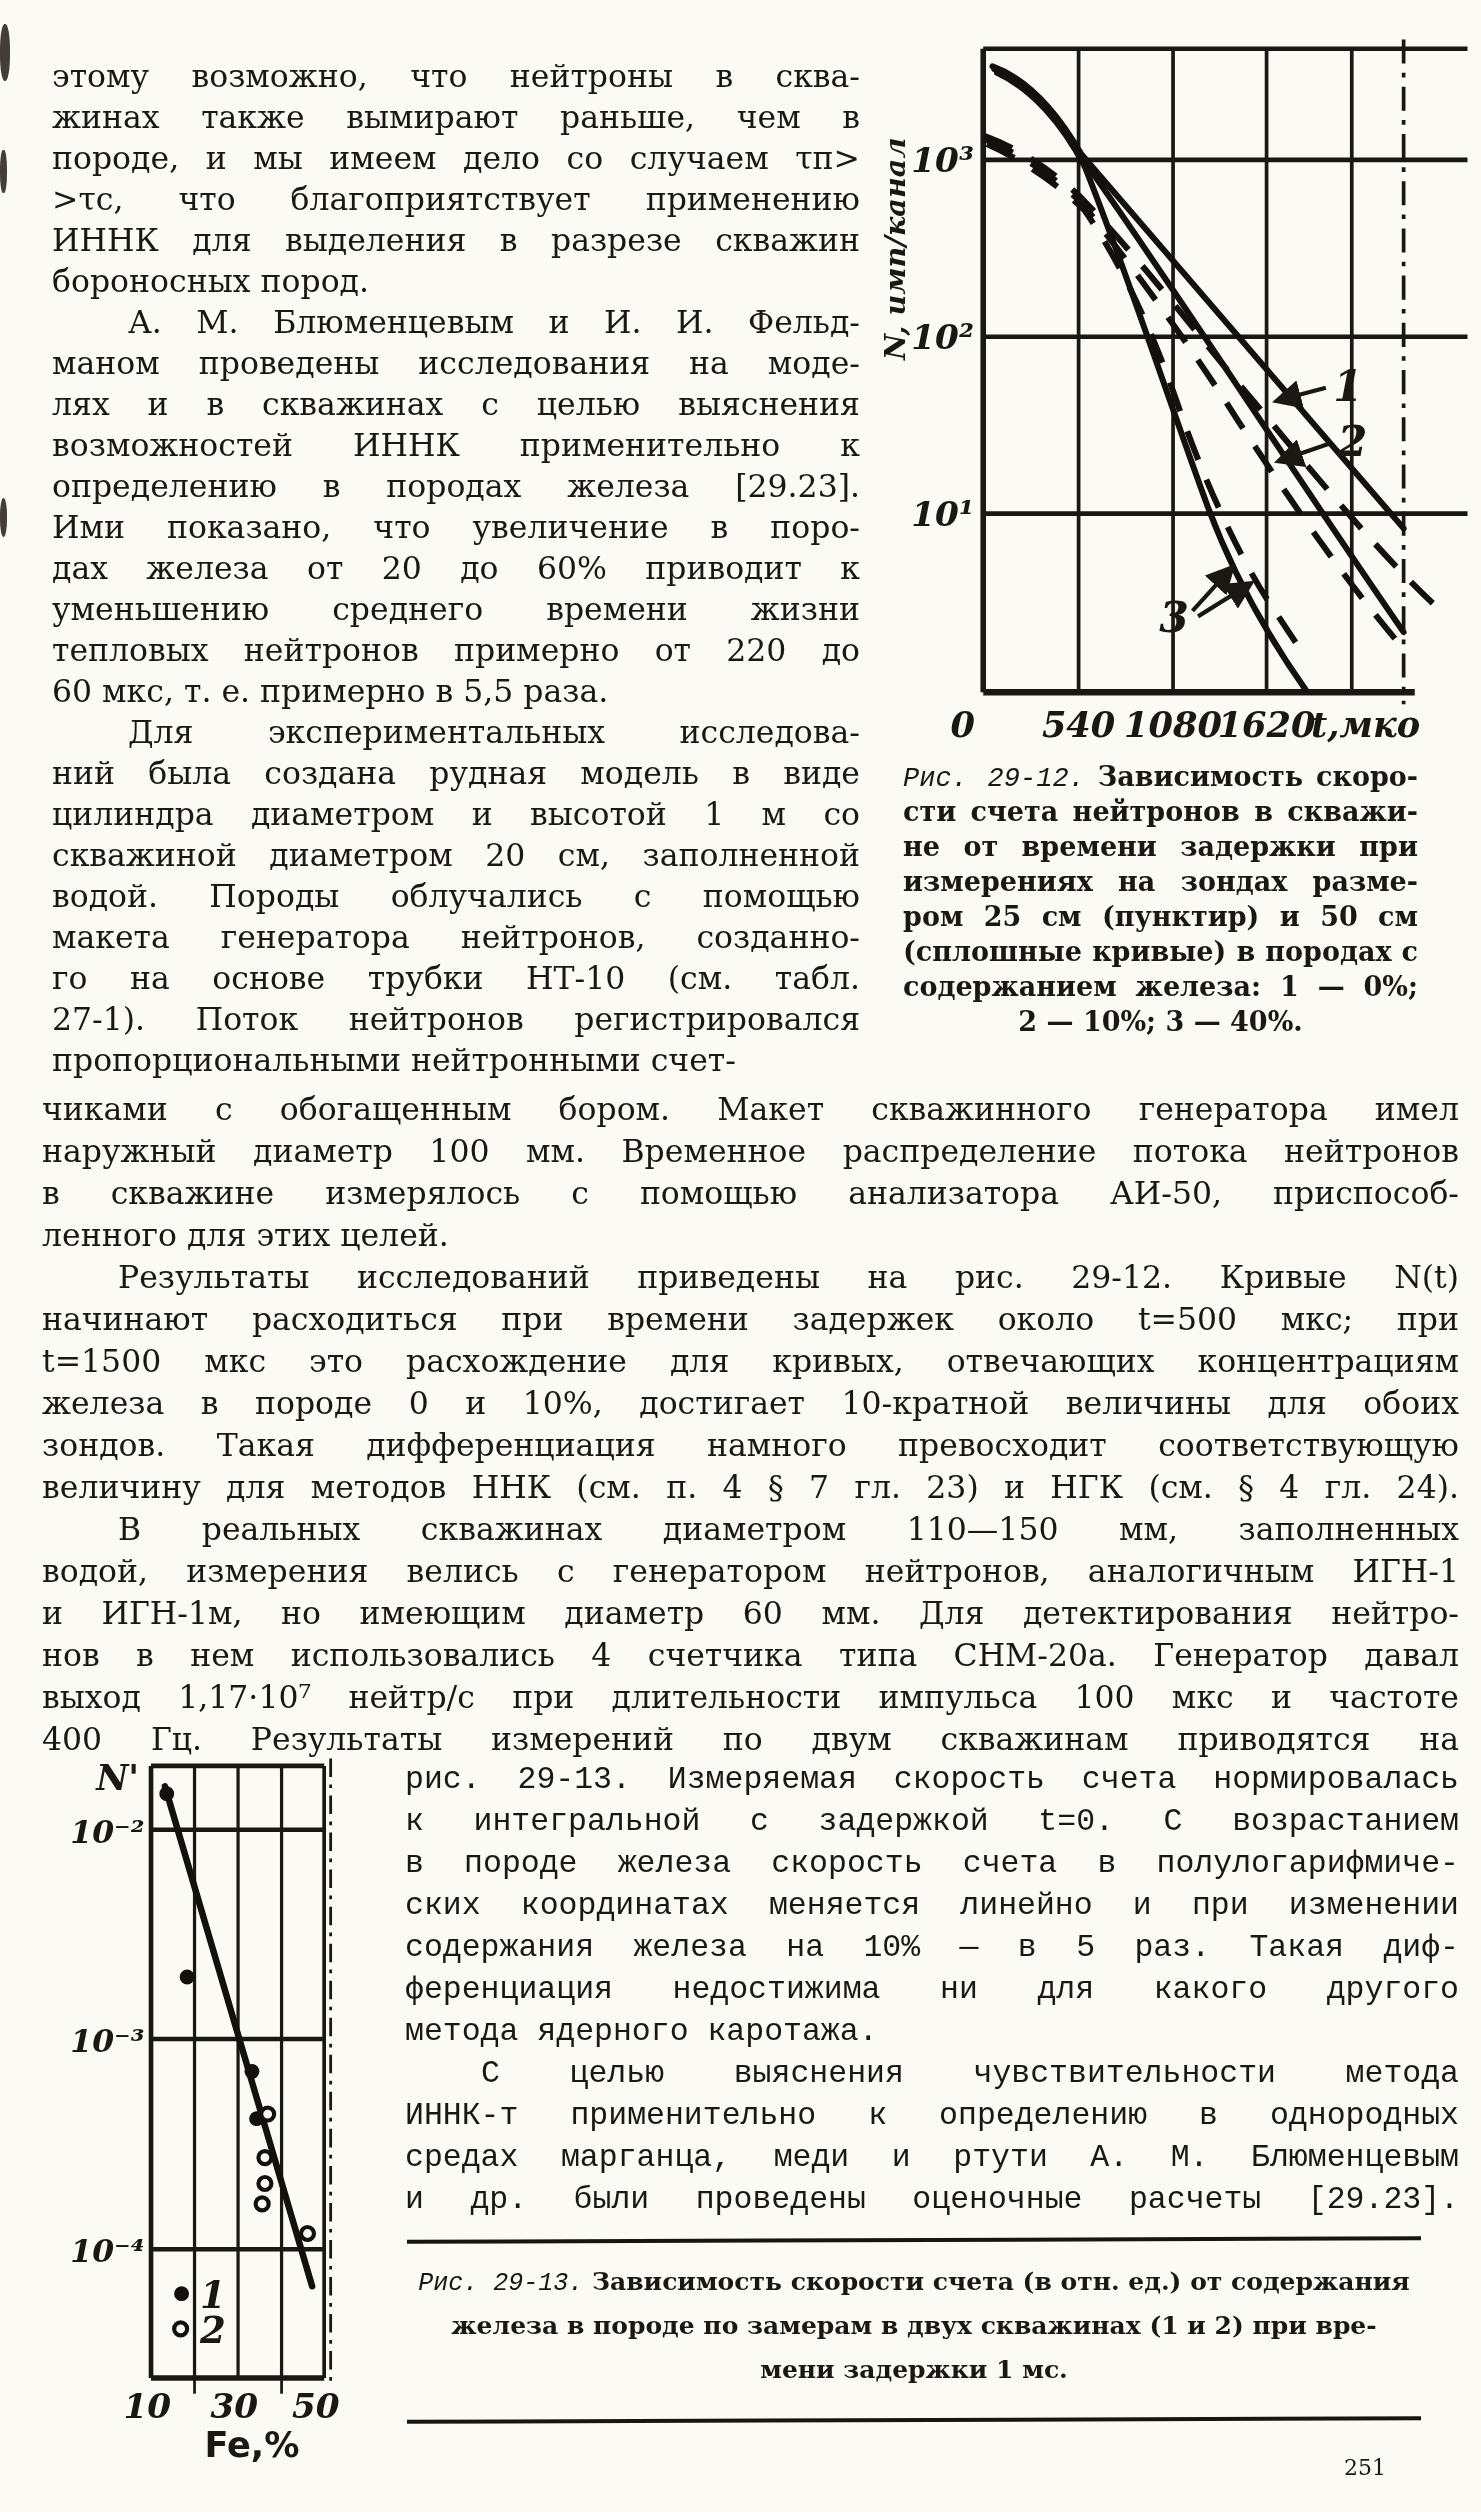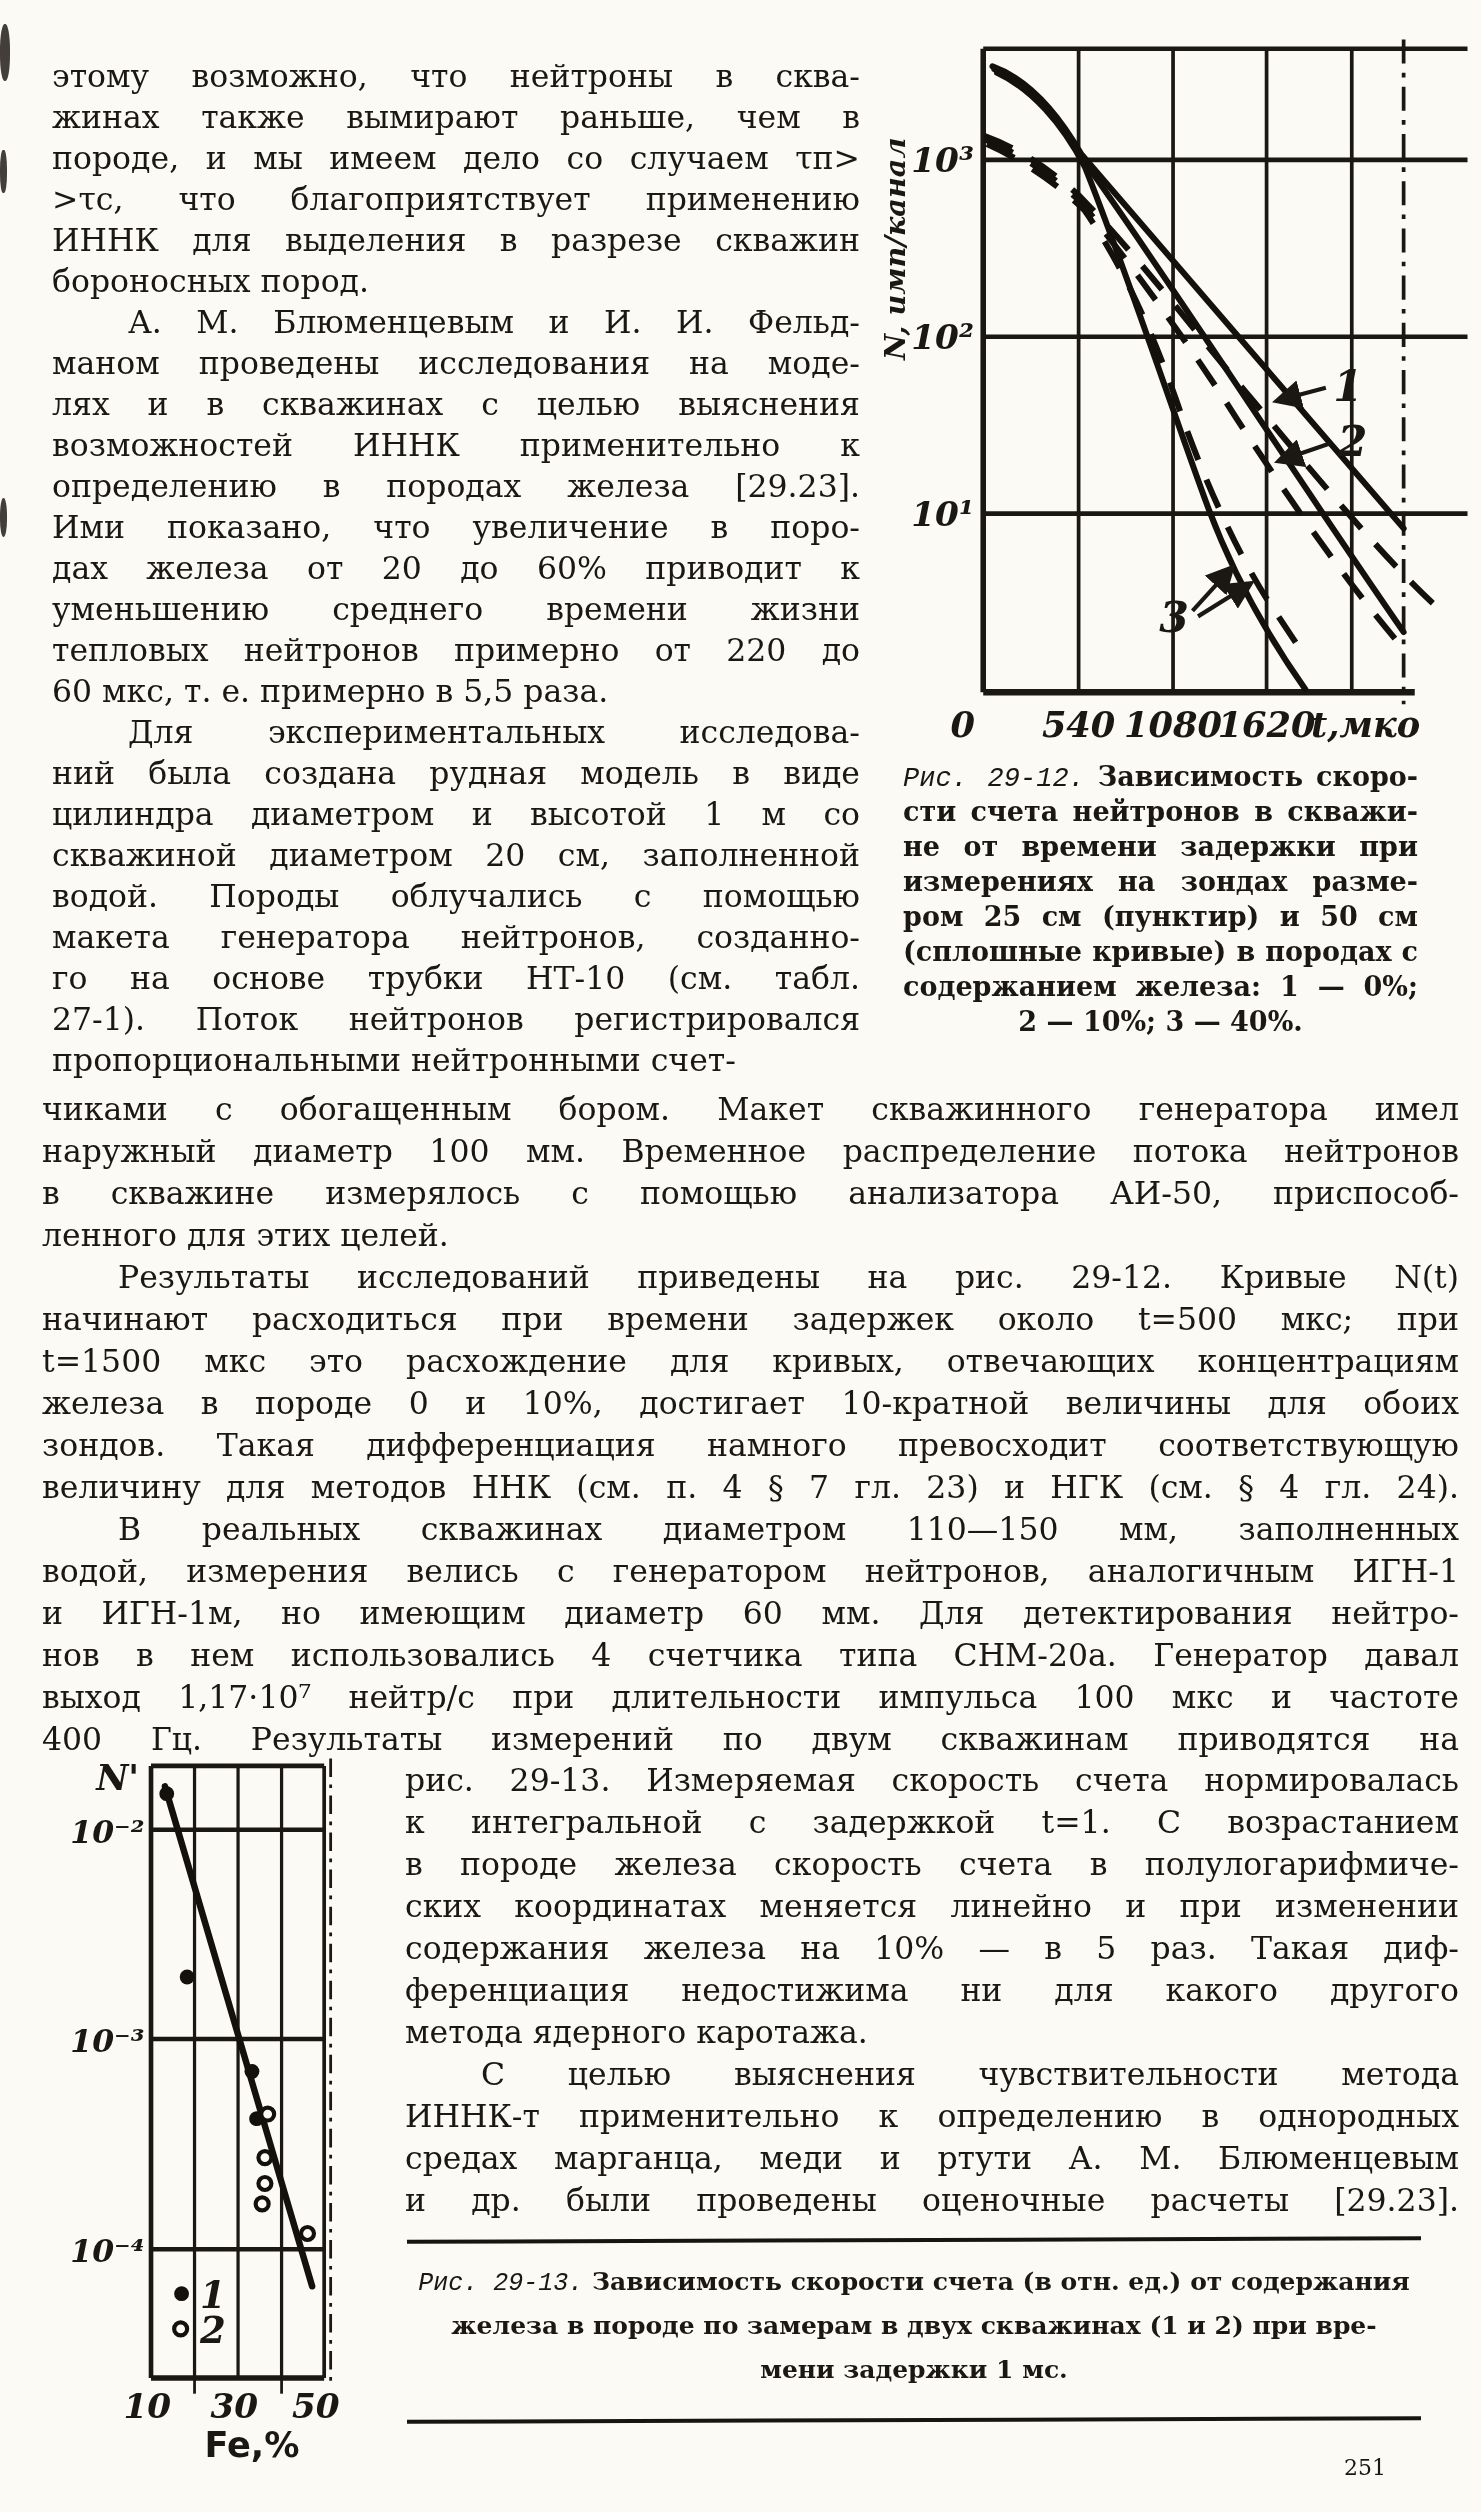--- a/index.html
+++ b/index.html
@@ -7,21 +7,21 @@
   .page{position:relative;width:1481px;height:2512px;background:#fbfaf5;overflow:hidden;
         font-family:"DejaVu Serif", serif;color:#1b1712;}
   .abs{position:absolute;}
   .textblock{position:absolute;font-size:31.5px;}
   .tl{height:var(--lh);line-height:var(--lh);text-align:justify;text-align-last:justify;
       white-space:normal;overflow:visible;}
   .tl.noj{text-align:left;text-align-last:left;}
   .tl.ind{text-indent:76px;}
   .col-left{left:42px;top:56px;width:808px;margin-left:10px;--lh:41px;}
   .fullw{left:42px;top:1088px;width:1417px;--lh:42px;}
-  .wrapr{left:405px;top:1759px;width:1054px;--lh:42px;}
+  .wrapr{left:405px;top:1759px;width:1054px;font-family:Liberation Mono, monospace;--lh:42px;}
   .cap2912{left:903px;top:759px;width:515px;font-size:27px;font-weight:600;}
   .cap2912 .cl{height:35px;line-height:35px;text-align:justify;text-align-last:justify;}
   .cap2912 .cl.center{text-align:center;text-align-last:center;}
   .cap2913{left:405px;top:2260px;width:1018px;font-size:25px;font-weight:600;text-align:center;}
   .cap2913 .cl{height:44px;line-height:44px;}
   .figprefix{font-style:italic;font-weight:500;font-family:Liberation Mono, monospace;}
   .rule{position:absolute;background:#181410;height:3.7px;}
   .rule1{left:407px;top:2238px;width:1014px;transform:rotate(-0.2deg);}
   .rule2{left:407px;top:2418px;width:1014px;transform:rotate(-0.2deg);}
   .pagenum{position:absolute;left:1344px;top:2455px;font-size:22px;}
@@ -195,21 +195,21 @@
     <text class="axnum" x="156" y="2217" font-size="34" text-anchor="end">10⁻³</text>
     <text class="axnum" x="156" y="2444" font-size="34" text-anchor="end">10⁻⁴</text>
     <text class="axnum" x="159" y="2612" font-size="37" text-anchor="middle">10</text>
     <text class="axnum" x="253" y="2612" font-size="37" text-anchor="middle">30</text>
     <text class="axnum" x="341" y="2612" font-size="37" text-anchor="middle">50</text>
     <text x="272" y="2654" font-size="38" font-weight="bold" text-anchor="middle" font-family="DejaVu Sans, sans-serif">Fe,%</text>
   </svg>
 
   <div class="textblock wrapr">
       <div class="tl">рис. 29-13. Измеряемая скорость счета нормировалась</div>
-      <div class="tl">к интегральной с задержкой t=1. С возрастанием</div>
+      <div class="tl">к интегральной с задержкой t=0. С возрастанием</div>
       <div class="tl">в породе железа скорость счета в полулогарифмиче-</div>
       <div class="tl">ских координатах меняется линейно и при изменении</div>
       <div class="tl">содержания железа на 10% — в 5 раз. Такая диф-</div>
       <div class="tl">ференциация недостижима ни для какого другого</div>
       <div class="tl noj">метода ядерного каротажа.</div>
       <div class="tl ind">С целью выяснения чувствительности метода</div>
       <div class="tl">ИННК-т применительно к определению в однородных</div>
       <div class="tl">средах марганца, меди и ртути А. М. Блюменцевым</div>
       <div class="tl">и др. были проведены оценочные расчеты [29.23].</div>
     </div>

